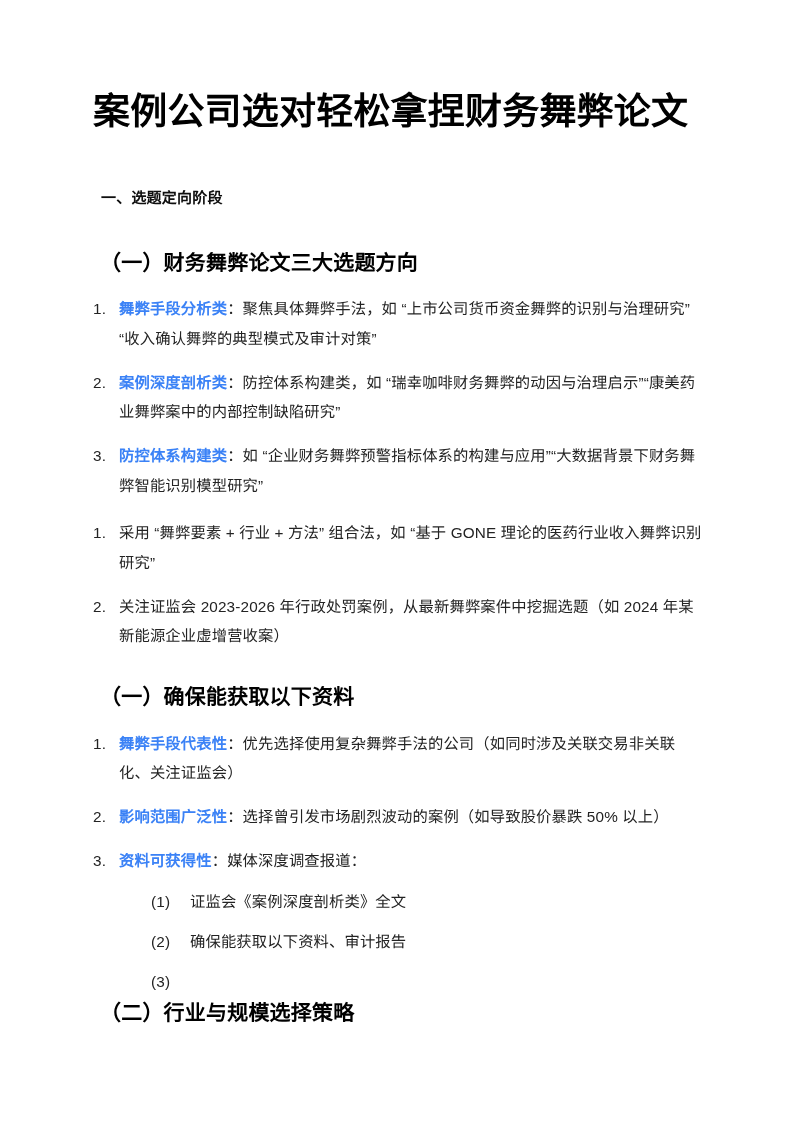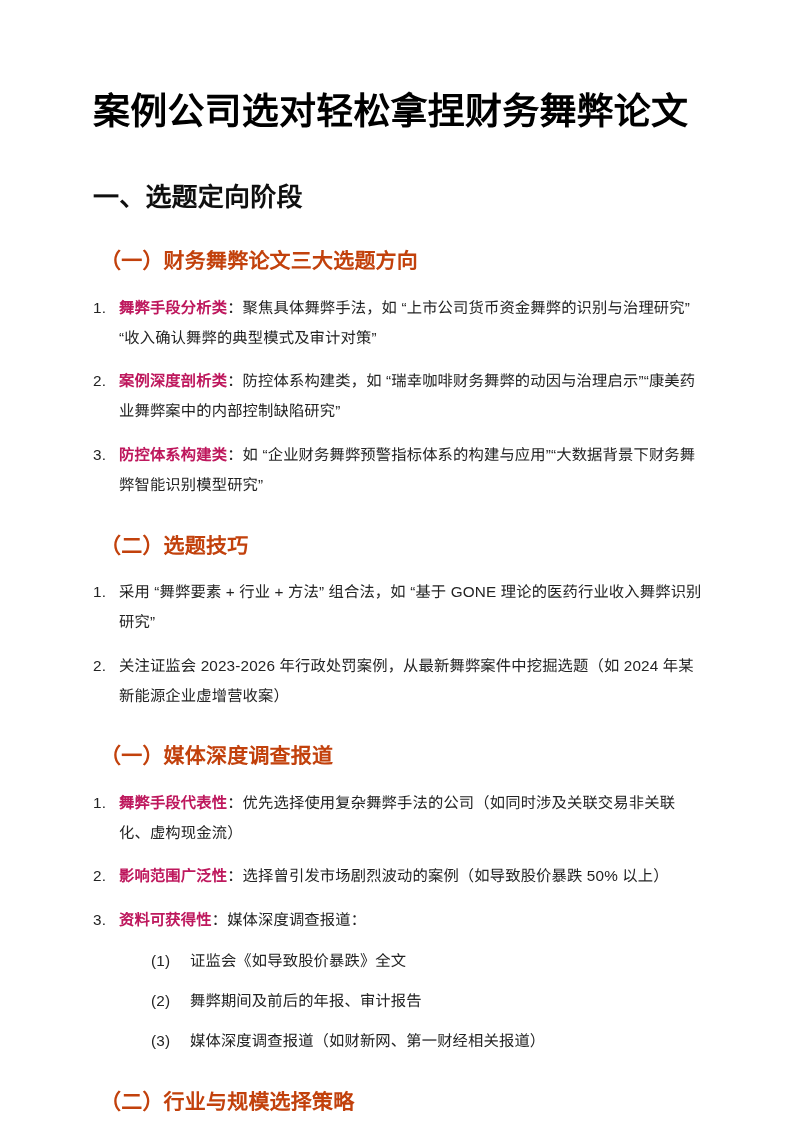--- a/index.html
+++ b/index.html
@@ -37,32 +37,32 @@
     line-height: 1.28;
     letter-spacing: 0.2px;
     color: #000000;
     margin: 0;
     padding-top: 88px;
     white-space: nowrap;
   }
 
   
   .h2 {
-    font-size: 26px;
+    font-size: 15px;
     font-weight: 700;
     color: #0f0f0f;
-    margin: 0;
+    margin: 8px;
     padding-top: 45px;
     line-height: 1.35;
     letter-spacing: 0.2px;
   }
   .h3 {
     font-size: 21px;
     font-weight: 700;
-    color: #c2410c;
+    color: #000000;
     margin: 0 0 0 7px;
     padding-top: 32px;
     line-height: 1.35;
     letter-spacing: 0.2px;
   }
 
   
   .olist {
     list-style: none;
     margin: 0;
@@ -84,21 +84,21 @@
   .olist > li > .marker {
     position: absolute;
     left: 0;
     top: 0;
     font-size: 15.3px;
     line-height: 1.95;
     color: #232323;
   }
   .lead {
     font-weight: 700;
-    color: #be185d;
+    color: #3b82f6;
   }
 
   
   .sublist {
     list-style: none;
     margin: 11px 0 0 0;
     padding: 0;
   }
   .sublist > li {
     position: relative;
@@ -141,61 +141,59 @@
       <li>
         <span class="marker">2.</span>
         <span class="lead">案例深度剖析类</span><span>：防控体系构建类，如 “瑞幸咖啡财务舞弊的动因与治理启示”“康美药业舞弊案中的内部控制缺陷研究”</span>
       </li>
       <li>
         <span class="marker">3.</span>
         <span class="lead">防控体系构建类</span><span>：如 “企业财务舞弊预警指标体系的构建与应用”“大数据背景下财务舞弊智能识别模型研究”</span>
       </li>
     </ol>
 
-    <h3 class="h3">（二）选题技巧</h3>
 
     <ol class="olist">
       <li>
         <span class="marker">1.</span>
         <span>采用 “舞弊要素 + 行业 + 方法” 组合法，如 “基于 GONE 理论的医药行业收入舞弊识别研究”</span>
       </li>
       <li>
         <span class="marker">2.</span>
         <span>关注证监会 2023-2026 年行政处罚案例，从最新舞弊案件中挖掘选题（如 2024 年某新能源企业虚增营收案）</span>
       </li>
     </ol>
 
 
-    <h3 class="h3">（一）媒体深度调查报道</h3>
+    <h3 class="h3">（一）确保能获取以下资料</h3>
 
     <ol class="olist">
       <li>
         <span class="marker">1.</span>
-        <span class="lead">舞弊手段代表性</span><span>：优先选择使用复杂舞弊手法的公司（如同时涉及关联交易非关联化、虚构现金流）</span>
+        <span class="lead">舞弊手段代表性</span><span>：优先选择使用复杂舞弊手法的公司（如同时涉及关联交易非关联化、关注证监会）</span>
       </li>
       <li>
         <span class="marker">2.</span>
         <span class="lead">影响范围广泛性</span><span>：选择曾引发市场剧烈波动的案例（如导致股价暴跌 50% 以上）</span>
       </li>
       <li>
         <span class="marker">3.</span>
         <span class="lead">资料可获得性</span><span>：媒体深度调查报道：</span>
 
         <ol class="sublist">
           <li>
             <span class="marker">(1)</span>
-            <span>证监会《如导致股价暴跌》全文</span>
+            <span>证监会《案例深度剖析类》全文</span>
           </li>
           <li>
             <span class="marker">(2)</span>
-            <span>舞弊期间及前后的年报、审计报告</span>
+            <span>确保能获取以下资料、审计报告</span>
           </li>
           <li>
             <span class="marker">(3)</span>
-            <span>媒体深度调查报道（如财新网、第一财经相关报道）</span>
           </li>
         </ol>
       </li>
     </ol>
 
     <h3 class="h3">（二）行业与规模选择策略</h3>
 
   </div>
 </div>
 

